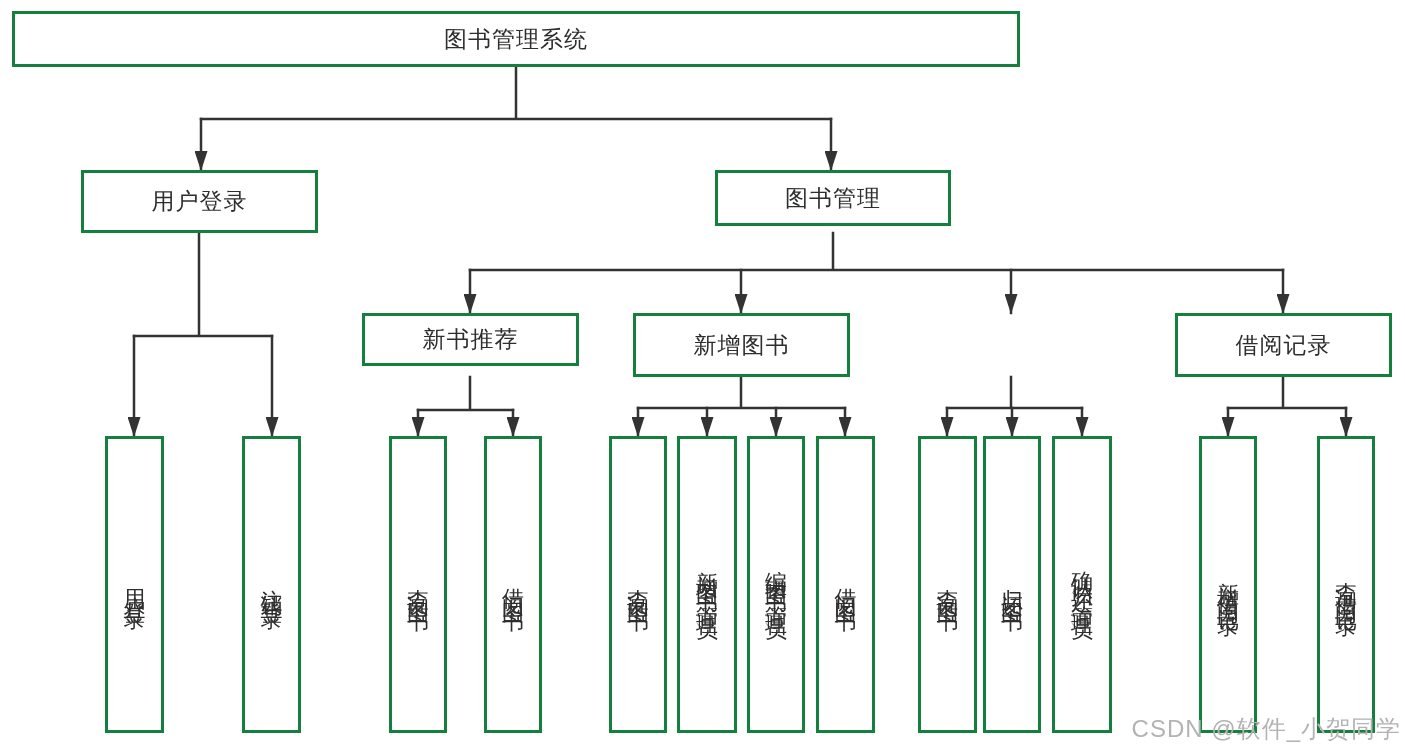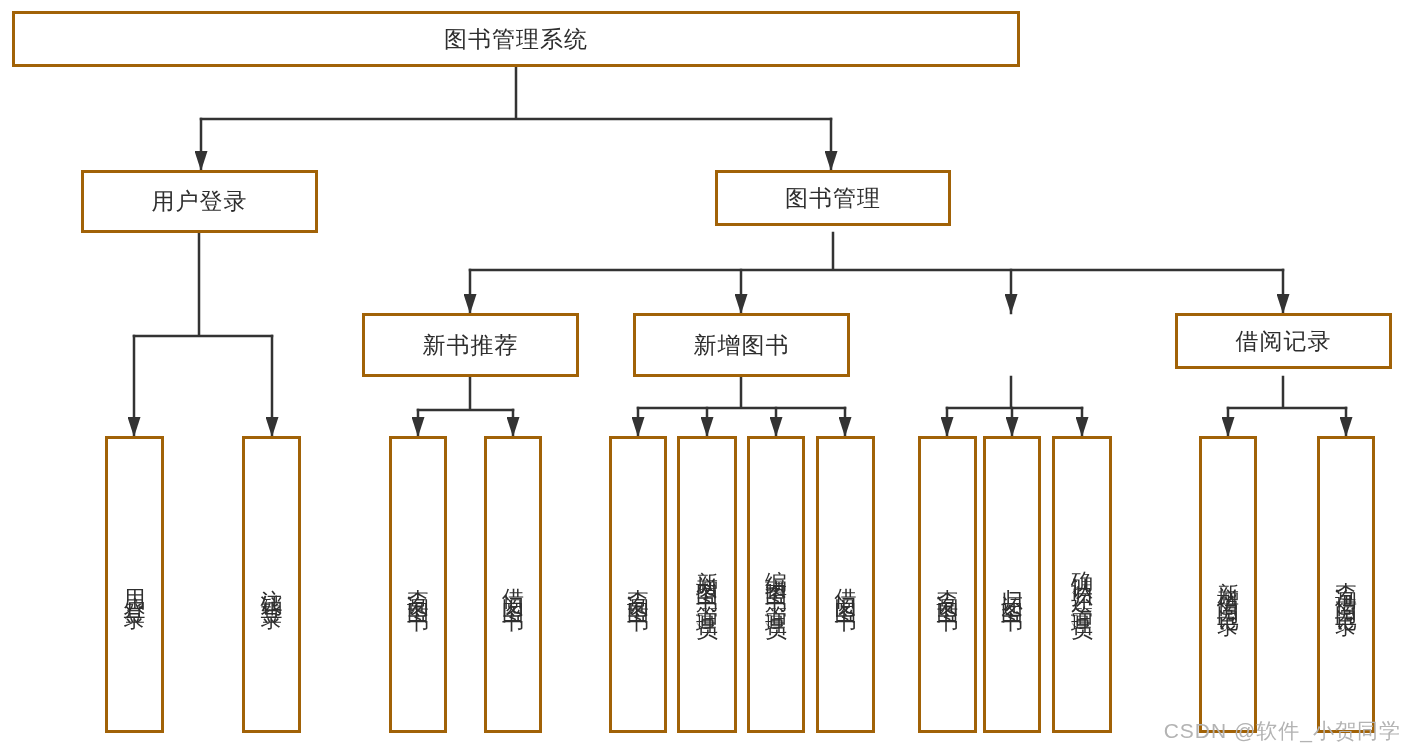--- a/index.html
+++ b/index.html
@@ -17,21 +17,21 @@
   }
   .connectors {
     position: absolute;
     left: 0;
     top: 0;
     z-index: 0;
   }
   .node {
     position: absolute;
     box-sizing: border-box;
-    border: 3px solid #a16207;
+    border: 3px solid #15803d;
     background: #ffffff;
     display: flex;
     align-items: center;
     justify-content: center;
     color: #2e2e2e;
     z-index: 1;
   }
   .hbox {
     font-size: 23px;
     letter-spacing: 1px;
@@ -42,34 +42,34 @@
     text-orientation: mixed;
     font-size: 22px;
     letter-spacing: 7px;
     line-height: 1;
     white-space: nowrap;
   }
   .watermark {
     position: absolute;
     right: 4px;
     bottom: 2px;
-    font-size: 21px;
+    font-size: 24px;
     color: #b3b3b3;
     letter-spacing: 1px;
     z-index: 2;
     white-space: nowrap;
   }
   
   .n-root   { left: 12px;   top: 11px;  width: 1008px; height: 56px; }
   .n-l2-0   { left: 81px;   top: 170px; width: 237px;  height: 63px; }
   .n-l2-1   { left: 715px;  top: 170px; width: 236px;  height: 56px; }
-  .n-l3-0   { left: 362px;  top: 313px; width: 217px;  height: 64px; }
+  .n-l3-0   { left: 362px;  top: 313px; width: 217px;  height: 53px; }
   .n-l3-1   { left: 633px;  top: 313px; width: 217px;  height: 64px; }
   .n-l3-2   { left: 903px;  top: 313px; width: 217px;  height: 64px; }
-  .n-l3-3   { left: 1175px; top: 313px; width: 217px;  height: 56px; }
+  .n-l3-3   { left: 1175px; top: 313px; width: 217px;  height: 64px; }
   .leaf     { top: 436px; height: 297px; }
   .n-lf-0   { left: 105px;  width: 59px; }
   .n-lf-1   { left: 242px;  width: 59px; }
   .n-lf-2   { left: 389px;  width: 58px; }
   .n-lf-3   { left: 484px;  width: 58px; }
   .n-lf-4   { left: 609px;  width: 58px; }
   .n-lf-5   { left: 677px;  width: 60px; }
   .n-lf-6   { left: 747px;  width: 58px; }
   .n-lf-7   { left: 816px;  width: 59px; }
   .n-lf-8   { left: 918px;  width: 59px; }

